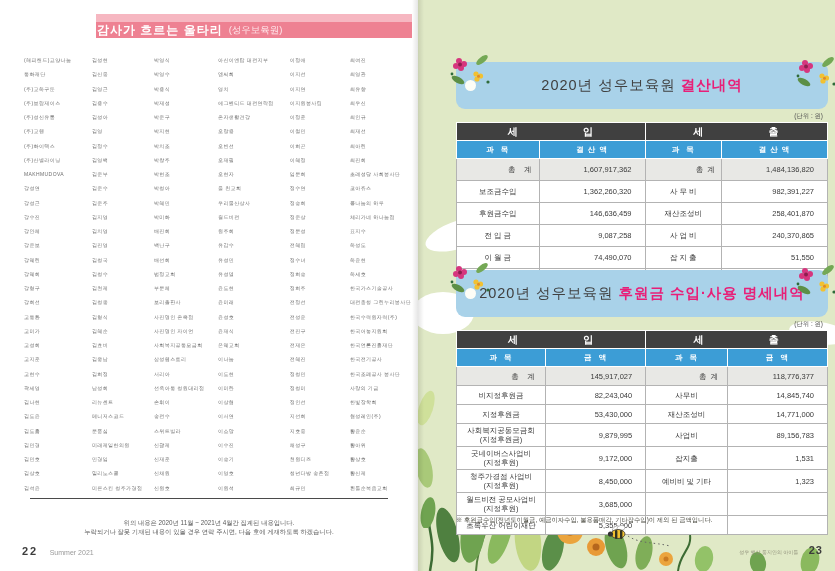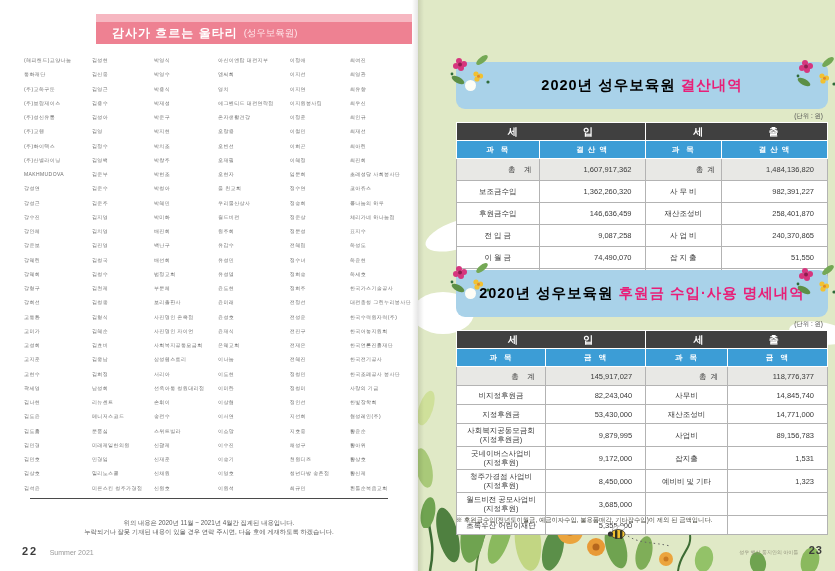--- a/index.html
+++ b/index.html
@@ -5,22 +5,22 @@
   html,body{margin:0;padding:0;}
   body{width:835px;height:571px;position:relative;background:#f4f4f0;font-family:"Liberation Sans",sans-serif;overflow:hidden;}
   .page{position:absolute;top:0;height:571px;overflow:hidden;}
   #left-page{left:0;width:418px;background:#ffffff;}
   #right-page{left:418px;width:417px;background:#e0e9c6;}
   #seam{position:absolute;left:412px;top:0;width:12px;height:571px;z-index:5;
         background:linear-gradient(90deg,rgba(0,0,0,0),rgba(0,0,0,0.10) 50%,rgba(0,0,0,0));pointer-events:none;}
 
   
   .banner-pink-light{position:absolute;left:96px;top:14px;width:316px;height:9px;background:#f6b7c1;}
-  .banner-pink{position:absolute;left:96px;top:22px;width:316px;height:22px;background:#ee8192;
-               display:flex;align-items:center;padding-left:16px;box-sizing:border-box;}
+  .banner-pink{position:absolute;left:96px;top:22px;width:316px;height:16px;background:#ee8192;
+               display:flex;align-items:center;padding-left:1px;box-sizing:border-box;}
   .banner-pink .t{color:#fff;font-weight:bold;font-size:12px;letter-spacing:1px;}
   .banner-pink .s{color:#ffe8ec;font-size:9.5px;margin-left:6px;}
 
   #names{position:absolute;left:24px;top:53px;width:388px;height:442px;display:flex;z-index:1;}
   .ncol{overflow:hidden;}
   .ncol div{height:14.25px;line-height:14.25px;font-size:5px;color:#6e6e6e;white-space:nowrap;overflow:hidden;letter-spacing:.4px;}
   .c0{width:17.5%;}.c1{width:16%;}.c2{width:16.5%;}.c3{width:18.5%;}.c4{width:15.5%;}.c5{width:16%;}
 
   #rule-left{position:absolute;left:30px;top:498px;width:358px;border-top:1px solid #4a4a4a;}
   #thanks{position:absolute;left:0;top:503px;width:418px;text-align:center;
@@ -35,21 +35,21 @@
   
   .swoosh{position:absolute;background:#fff;border-radius:50%;z-index:1;}
   #sw1{left:6px;top:220px;width:74px;height:28px;transform:rotate(-18deg);}
   #sw2{left:-6px;top:292px;width:62px;height:42px;}
   #sw3{right:-14px;top:322px;width:60px;height:22px;transform:rotate(8deg);}
 
   .banner-blue{position:absolute;left:38px;width:372px;height:47px;background:#a9d2e9;border-radius:9px;
                display:flex;align-items:center;justify-content:center;z-index:2;}
   #banner1{top:62px;} #banner2{top:270px;}
   .banner-blue .hole{position:absolute;left:9px;top:18px;width:11px;height:11px;background:#fdfdf6;border-radius:50%;}
-  .banner-blue .prefix{color:#000000;font-weight:bold;font-size:14.5px;letter-spacing:1px;}
+  .banner-blue .prefix{color:#404040;font-weight:normal;font-size:14.5px;letter-spacing:1px;}
   .banner-blue .hl{color:#e81f78;font-weight:bold;font-size:14.5px;letter-spacing:1px;margin-left:5px;}
   .flower{position:absolute;z-index:3;}
 
   .unit{position:absolute;right:12px;width:120px;text-align:right;font-size:6.4px;color:#4e4e4e;z-index:2;}
   #unit1{top:112px;} #unit2{top:320px;}
 
   table.rtable{position:absolute;left:38px;width:372px;border-collapse:collapse;z-index:2;background:#fff;
                border:1px solid #7d7d7d;}
   #t1{top:122px;} #t2{top:330px;}
   table.rtable th{background:#404040;color:#fff;font-size:10px;font-weight:bold;border:1px solid #fff;

